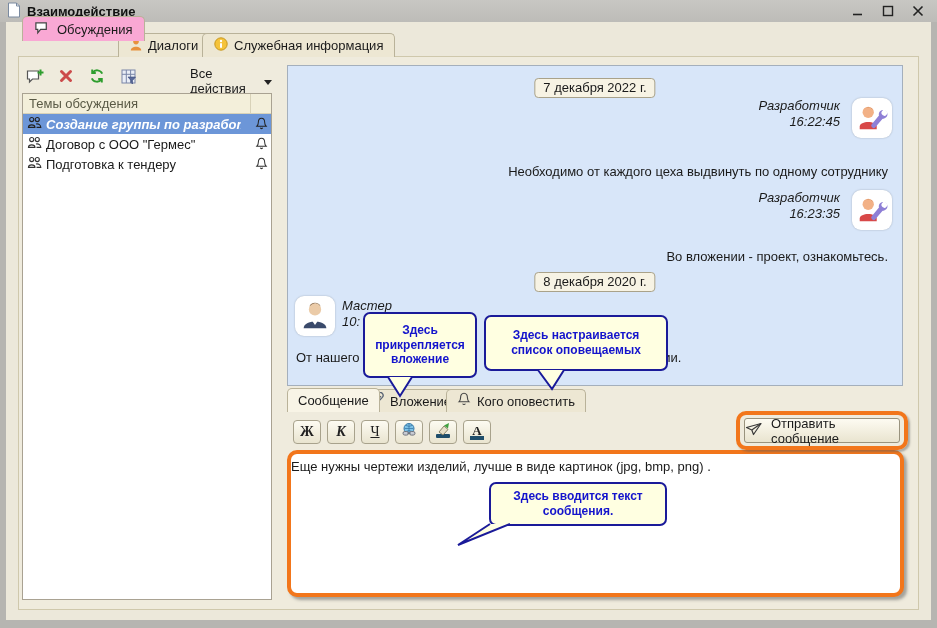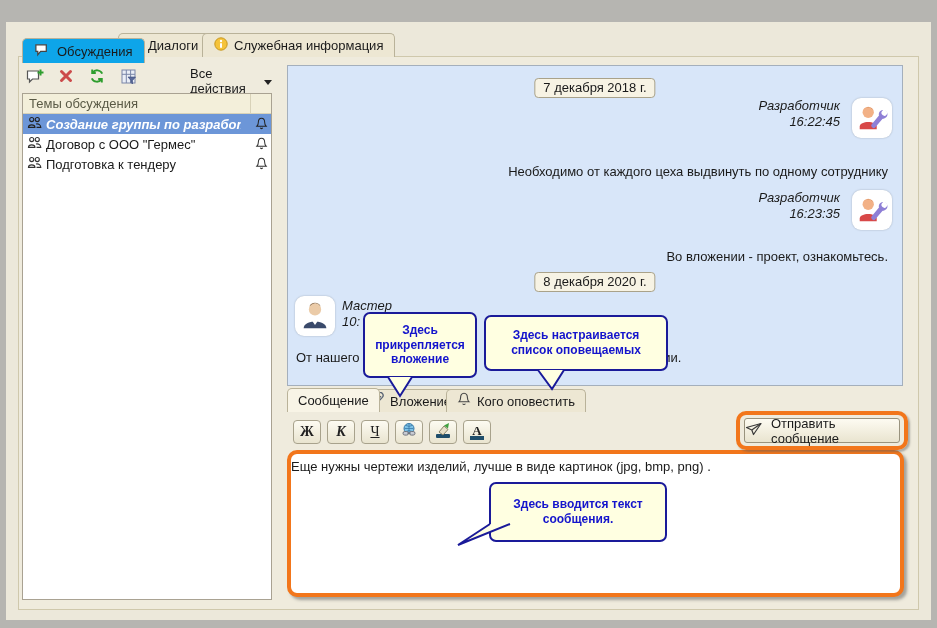--- a/index.html
+++ b/index.html
@@ -15,21 +15,21 @@
   .win-controls { position:absolute; right:10px; top:3px; display:flex; gap:12px; }
   .win-btn { width:18px; height:16px; display:flex; align-items:center; justify-content:center; cursor:default; }
 
   
   .client { position:absolute; left:6px; top:22px; width:925px; height:598px; background:#ECE8DA; }
 
   
   .main-tab { position:absolute; top:33px; height:24px; background:#EDE7D3;
               border:1px solid #B9B299; border-bottom:none; border-radius:5px 5px 0 0;
               display:flex; align-items:center; gap:6px; padding:0 11px; z-index:3; }
-  .main-tab.active { background:#0ea5e9; height:25px; top:38px; z-index:4; }
+  .main-tab.active { background:#f9a8d4; height:25px; top:16px; z-index:4; }
 
   .panel { position:absolute; left:18px; top:56px; width:901px; height:554px;
            border:1px solid #CFC8AC; background:#EFEBDD; }
 
   
   .topics-toolbar { position:absolute; left:24px; top:62px; width:248px; height:28px;
                     display:flex; align-items:center; gap:9px; }
   .tool-btn { width:22px; height:22px; display:flex; align-items:center; justify-content:center; border-radius:3px; }
   .all-actions { position:absolute; left:190px; top:66px; width:82px; display:flex; align-items:center; gap:4px; cursor:default; }
   .all-actions .arrow { width:0; height:0; border-left:4px solid transparent; border-right:4px solid transparent; border-top:5px solid #222; margin-top:2px; }
@@ -92,20 +92,46 @@
              color:#1414CC; font-weight:bold; font-size:12px; text-align:center;
              display:flex; align-items:center; justify-content:center; line-height:1.22;
              padding:3px 6px; z-index:10; }
   .tail { position:absolute; z-index:11; }
 </style>
 </head>
 <body>
 
 <div class="page">
 
+  <div class="titlebar">
+    <span class="doc">
+      <svg width="14" height="16" viewBox="0 0 14 16">
+          <path d="M1.5 1 h8 l3 3 v11 h-11 Z" fill="#fff" stroke="#7A8AA0"></path>
+          <path d="M9.5 1 v3 h3" fill="none" stroke="#7A8AA0"></path>
+        </svg>
+    </span>
+    <span class="title">Взаимодействие</span>
+    <div class="win-controls">
+      <div class="win-btn">
+        <svg width="12" height="12" viewBox="0 0 12 12">
+            <path d="M1 9.5 h9" stroke="#222" stroke-width="1.6"></path>
+          </svg>
+      </div>
+      <div class="win-btn">
+        <svg width="12" height="12" viewBox="0 0 12 12">
+            <rect x="1.5" y="1.5" width="9" height="9" fill="none" stroke="#222" stroke-width="1.4"></rect>
+          </svg>
+      </div>
+      <div class="win-btn">
+        <svg width="12" height="12" viewBox="0 0 12 12">
+            <path d="M1.5 1.5 L10.5 10.5 M10.5 1.5 L1.5 10.5" stroke="#222" stroke-width="1.6"></path>
+          </svg>
+      </div>
+    </div>
+  </div>
 
   <div class="client"></div>
 
   <div class="main-tab active" style="left:22px;">
     <span>
       <svg width="17" height="14" viewBox="0 0 18 14">
           <path d="M2 1.5 h11 v7 h-6 l-3 3.5 v-3.5 h-2 Z" fill="#fff" stroke="#444" stroke-width="1.3"></path>
         </svg>
     </span>
     <span>Обсуждения</span>
@@ -226,21 +252,21 @@
       <span class="bell">
         <svg width="13" height="14" viewBox="0 0 14 15">
             <path d="M7 1.2 C4.6 1.2 3.6 3.2 3.6 5.6 C3.6 8.2 2.6 9.2 2 9.8 L12 9.8 C11.4 9.2 10.4 8.2 10.4 5.6 C10.4 3.2 9.4 1.2 7 1.2 Z" fill="none" stroke="#333" stroke-width="1.1"></path>
             <path d="M5.7 11.6 a1.4 1.4 0 0 0 2.6 0" fill="none" stroke="#333" stroke-width="1.1"></path>
           </svg>
       </span>
     </div>
   </div>
 
   <div class="chat">
-    <div class="date-badge" style="top:12px;">7 декабря 2018 г.</div>
+    <div class="date-badge" style="top:12px;">7 декабря 2022 г.</div>
 
     <div class="msg-meta-r" style="top:32px;">
       <div>Разработчик</div>
       <div>16:22:45</div>
     </div>
     <div class="avatar" style="right:10px; top:32px;">
       <svg width="34" height="34" viewBox="0 0 36 36">
           <circle cx="14" cy="12" r="6" fill="#F2B186"></circle>
           <path d="M10 8.5 a5.5 5.5 0 0 1 9 1 q-2.5-3.5-5-3.2 t-4 2.2 Z" fill="#B06030"></path>
           <path d="M5 27 c0-6.5 18-6.5 18 0 v3 h-18 Z" fill="#D84848"></path>
@@ -368,20 +394,20 @@
     <path d="M8 1 L20 20 L32 1" fill="#FFFFE1" stroke="#1A1A99" stroke-width="2"></path>
   </svg>
 
   <div class="callout" style="left:484px; top:315px; width:184px; height:56px;">
     <span>Здесь настраивается список оповещаемых</span>
   </div>
   <svg class="tail" style="left:528px; top:369px;" width="42" height="22" viewBox="0 0 42 22">
     <path d="M10 1 L24 20 L36 1" fill="#FFFFE1" stroke="#1A1A99" stroke-width="2"></path>
   </svg>
 
-  <div class="callout" style="left:489px; top:482px; width:178px; height:60px; z-index:12;">
+  <div class="callout" style="left:489px; top:482px; width:178px; height:44px; z-index:12;">
     <span>Здесь вводится текст сообщения.</span>
   </div>
   <svg class="tail" style="left:452px; top:522px; z-index:13;" width="62" height="26" viewBox="0 0 62 26">
     <path d="M58 2 L6 23 L38 2" fill="#FFFFE1" stroke="#1A1A99" stroke-width="2"></path>
   </svg>
 
 </div>
 
 </body></html>

